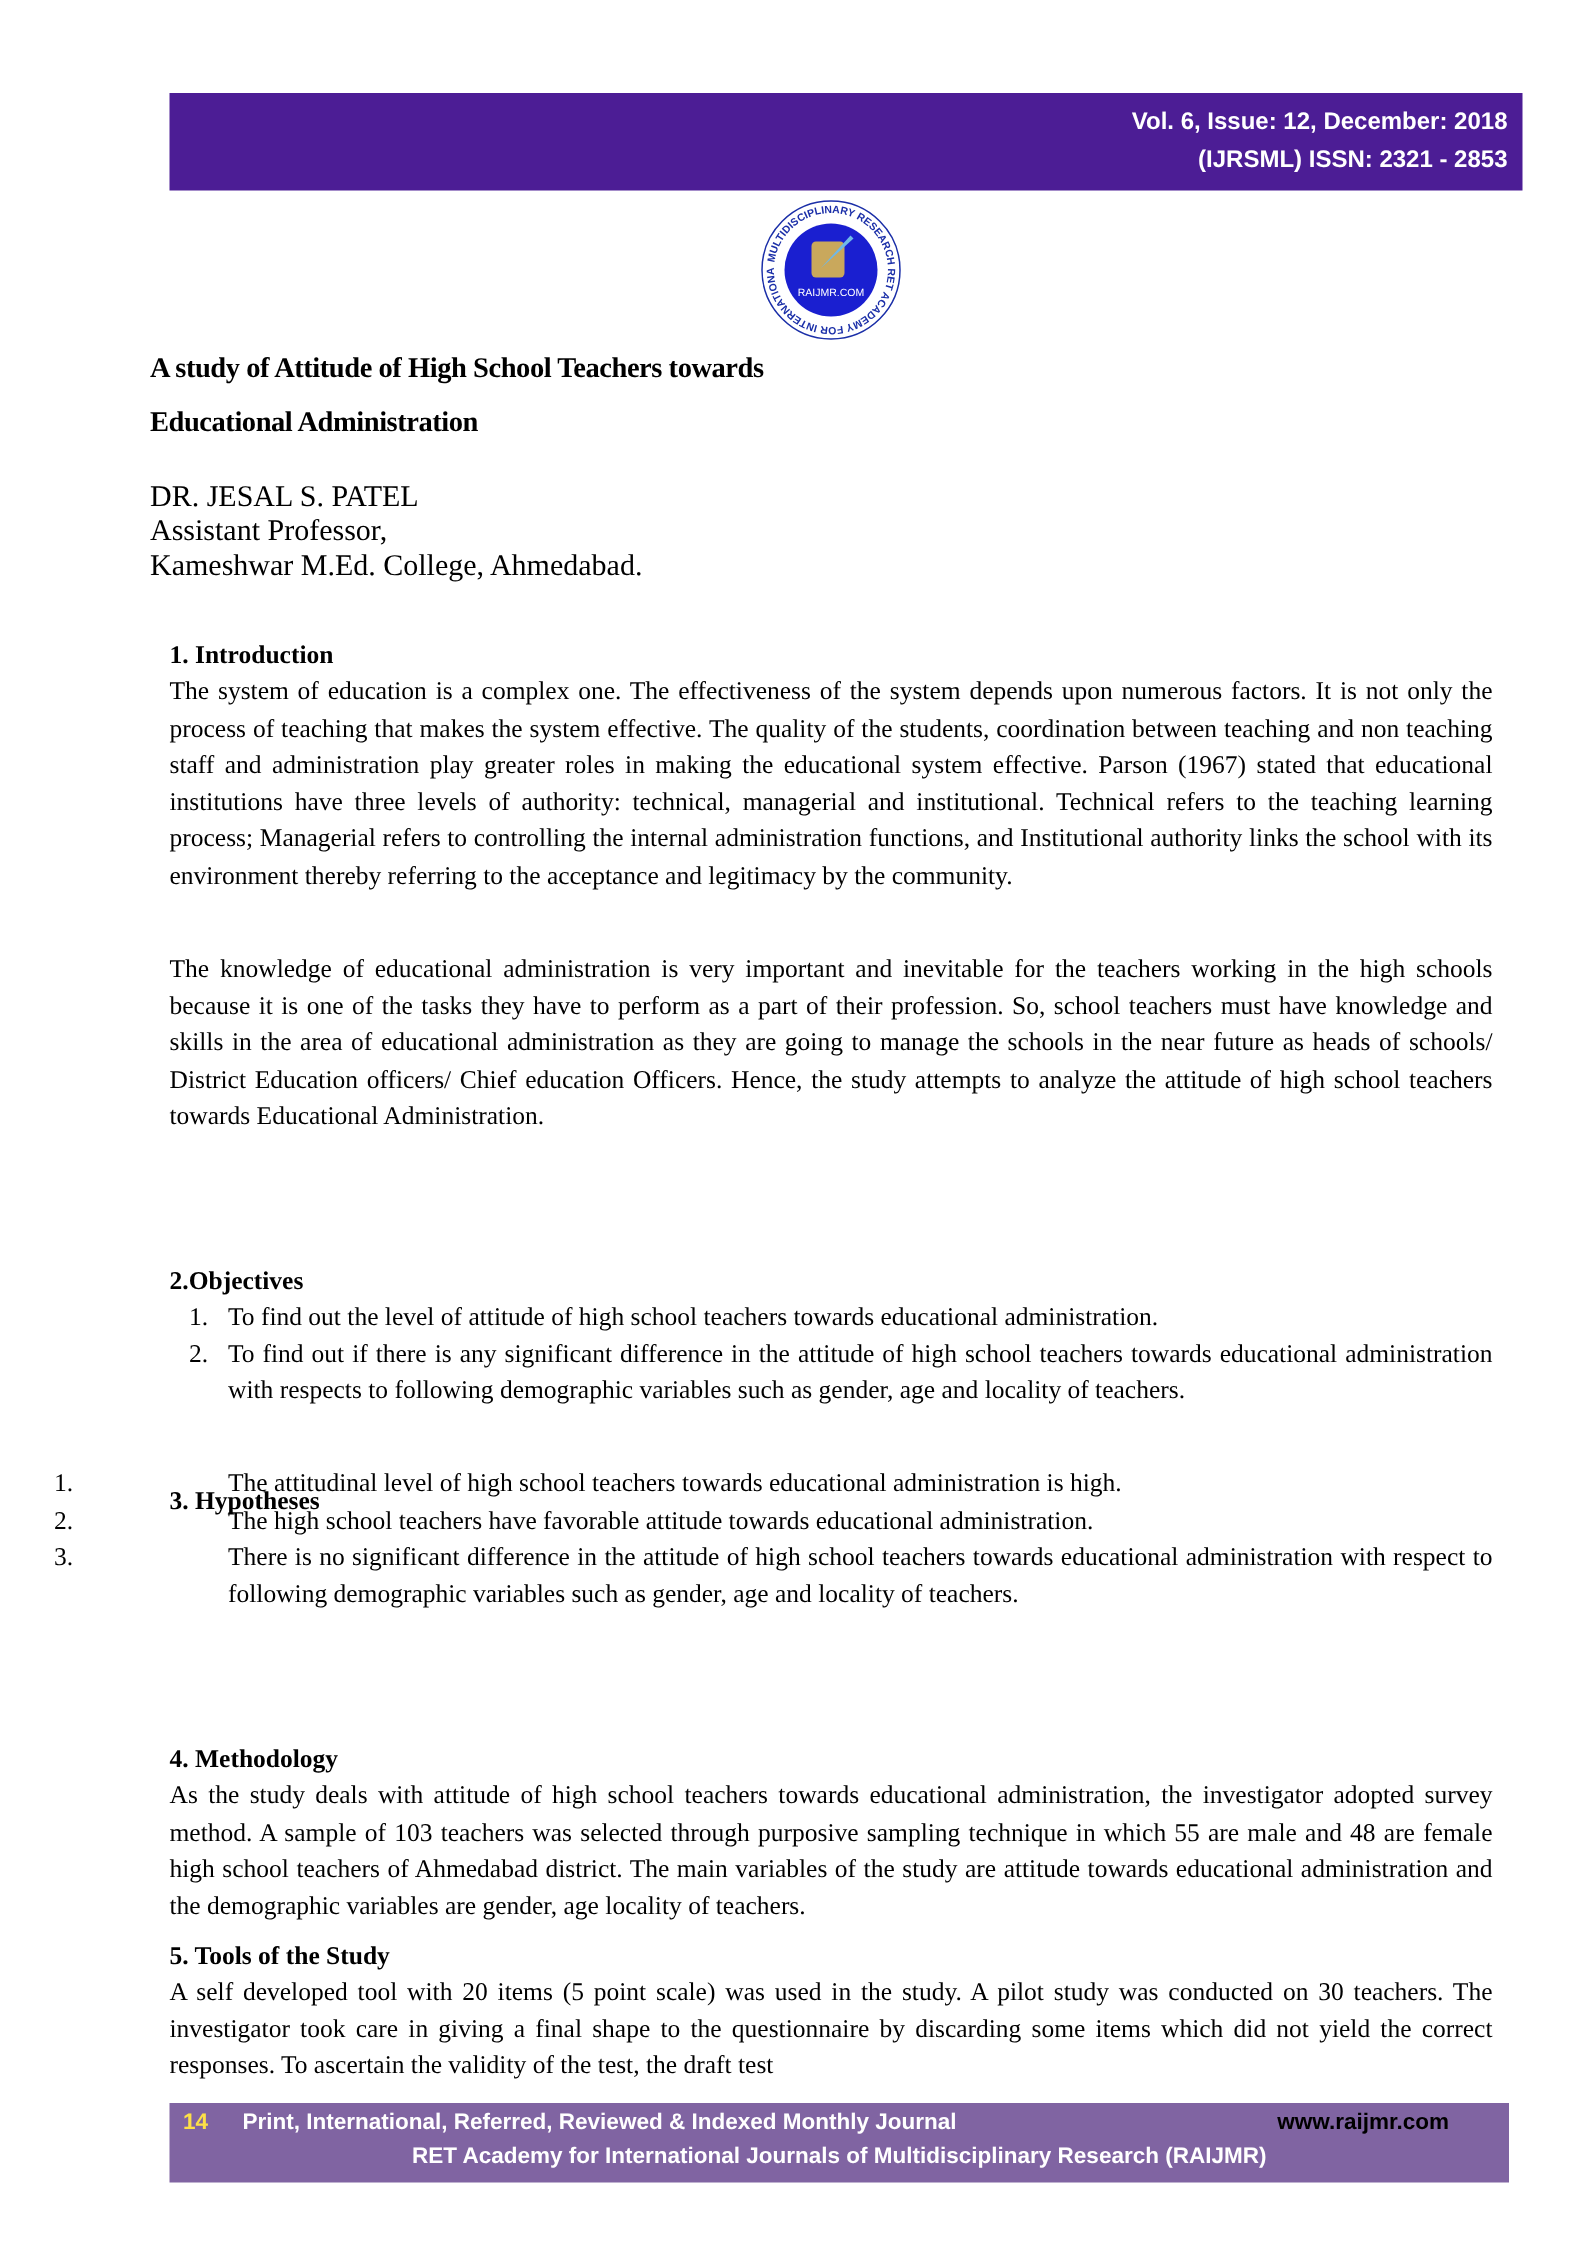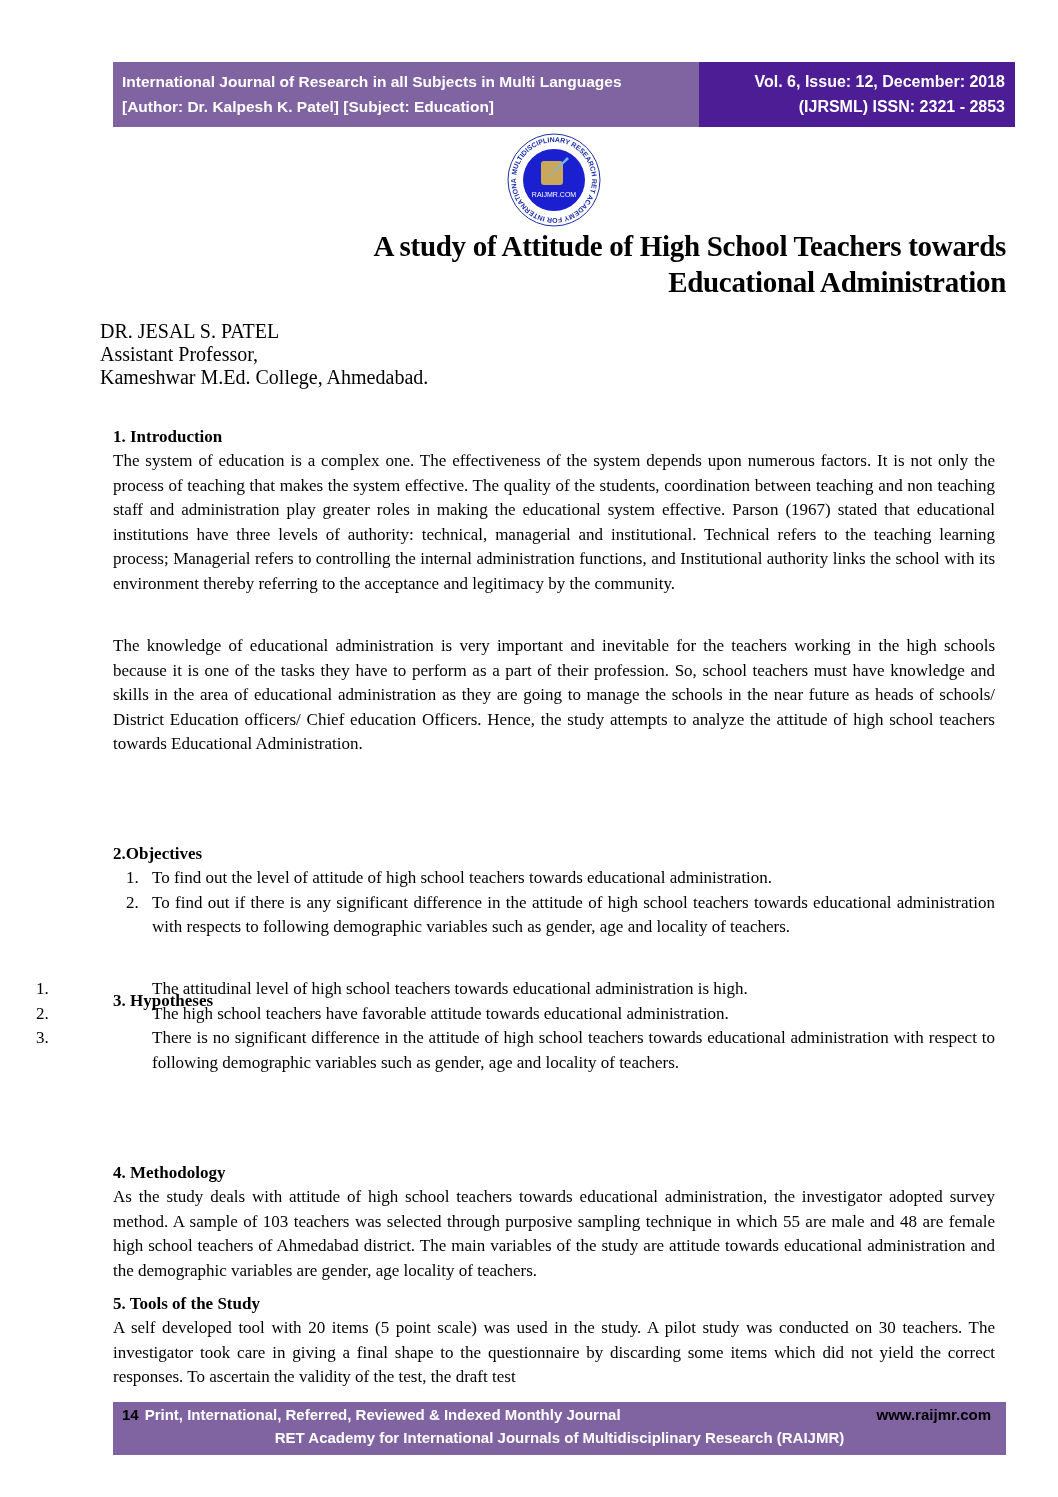--- a/index.html
+++ b/index.html
@@ -7,54 +7,50 @@
       font-family: "Liberation Serif", "DejaVu Serif", serif; color: #000; }
 
     .hdr { position: absolute; top: 62px; left: 113px; width: 902px; height: 65px; display: flex; }
     .hdr-left { width: 586px; background: #8064a2; color: #fff; font-family: "Liberation Sans", "DejaVu Sans", sans-serif;
       font-weight: bold; font-size: 15.5px; line-height: 25px; padding: 7px 0 0 9px; box-sizing: border-box; }
     .hdr-right { flex: 1; background: #4c1d95; color: #fff; font-family: "Liberation Sans", "DejaVu Sans", sans-serif;
       font-weight: bold; font-size: 16px; line-height: 25px; text-align: right; padding: 7px 10px 0 0; box-sizing: border-box; }
 
     .logo { position: absolute; top: 133px; left: 507px; width: 94px; height: 94px; }
 
-    .title { position: absolute; top: 228px; left: 100px; width: 906px; text-align: right;
-      font-weight: bold; font-size: 29px; line-height: 36px; letter-spacing: -0.3px; }
+    .title { position: absolute; top: 228px; left: 100px; width: 906px; text-align: left;
+      font-weight: bold; font-size: 19px; line-height: 36px; letter-spacing: -0.3px; }
 
     .author { position: absolute; top: 320px; left: 100px; width: 906px; text-align: left;
       font-size: 20px; line-height: 23px; }
 
     .body { position: absolute; left: 113px; width: 882px; font-size: 17px; line-height: 24.5px;
       text-align: justify; }
     .body p { margin: 0; }
     .sec-h { font-weight: bold; font-size: 17px; line-height: 24px; margin-top: 36px; }
 
     .obj-list { list-style: none; padding: 0; margin: 0; }
     .obj-list li { position: relative; padding-left: 39px; }
     .obj-list li .num { position: absolute; left: 13px; top: 0; }
 
     .hyp-list { position: absolute; left: 0; width: 995px; font-size: 17px; line-height: 24.5px; text-align: justify; }
     .hyp-row { position: relative; padding-left: 152px; }
     .hyp-row .num { position: absolute; left: 36px; top: 0; }
 
     .ftr { position: absolute; top: 1402px; left: 113px; width: 893px; height: 53px; background: #8064a2;
       font-family: "Liberation Sans", "DejaVu Sans", sans-serif; font-weight: bold; font-size: 15px; }
     .ftr .l1 { position: absolute; top: 4px; left: 9px; color: #fff; }
-    .ftr .l1 .pg { color: #000000; margin-right: 6px; }
-    .ftr .url { position: absolute; top: 4px; right: 15px; color: #000; }
+    .ftr .l1 .pg { color: #fde047; margin-right: 23px; }
+    .ftr .url { position: absolute; top: 4px; right: 40px; color: #000; }
     .ftr .l2 { position: absolute; top: 27px; left: 0; width: 893px; text-align: center; color: #fff; }
   </style>
 </head>
 <body>
 
 <div class="hdr">
-  <div class="hdr-left">
-    <div>International Journal of Research in all Subjects in Multi Languages</div>
-    <div>[Author: Dr. Kalpesh K. Patel] [Subject: Education]</div>
-  </div>
   <div class="hdr-right">
     <div>Vol. 6, Issue: 12, December: 2018</div>
     <div>(IJRSML)  ISSN: 2321 - 2853</div>
   </div>
 </div>
 
 <div class="logo">
   <svg width="94" height="94" viewBox="0 0 94 94">
     <circle cx="47" cy="47" r="46" fill="#ffffff" stroke="#1b2fa8" stroke-width="1"></circle>
     <defs>

